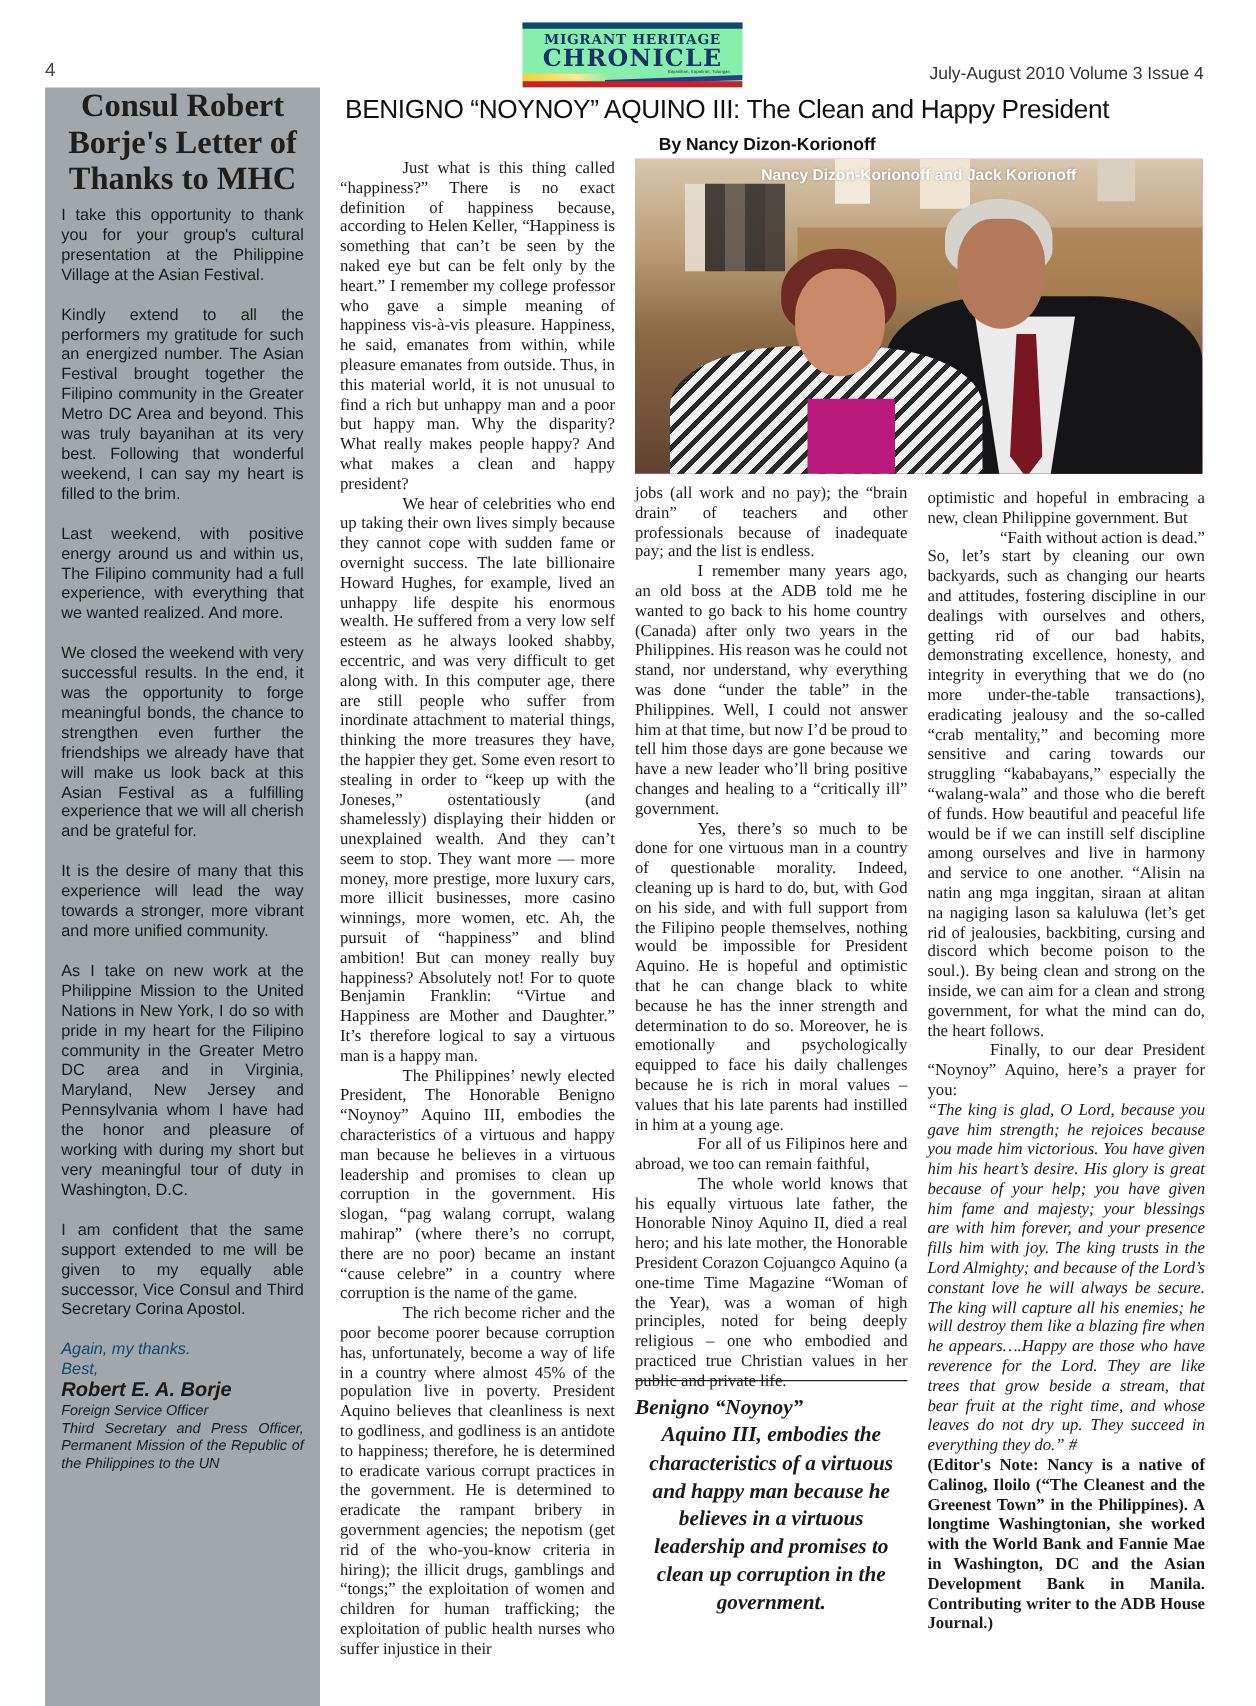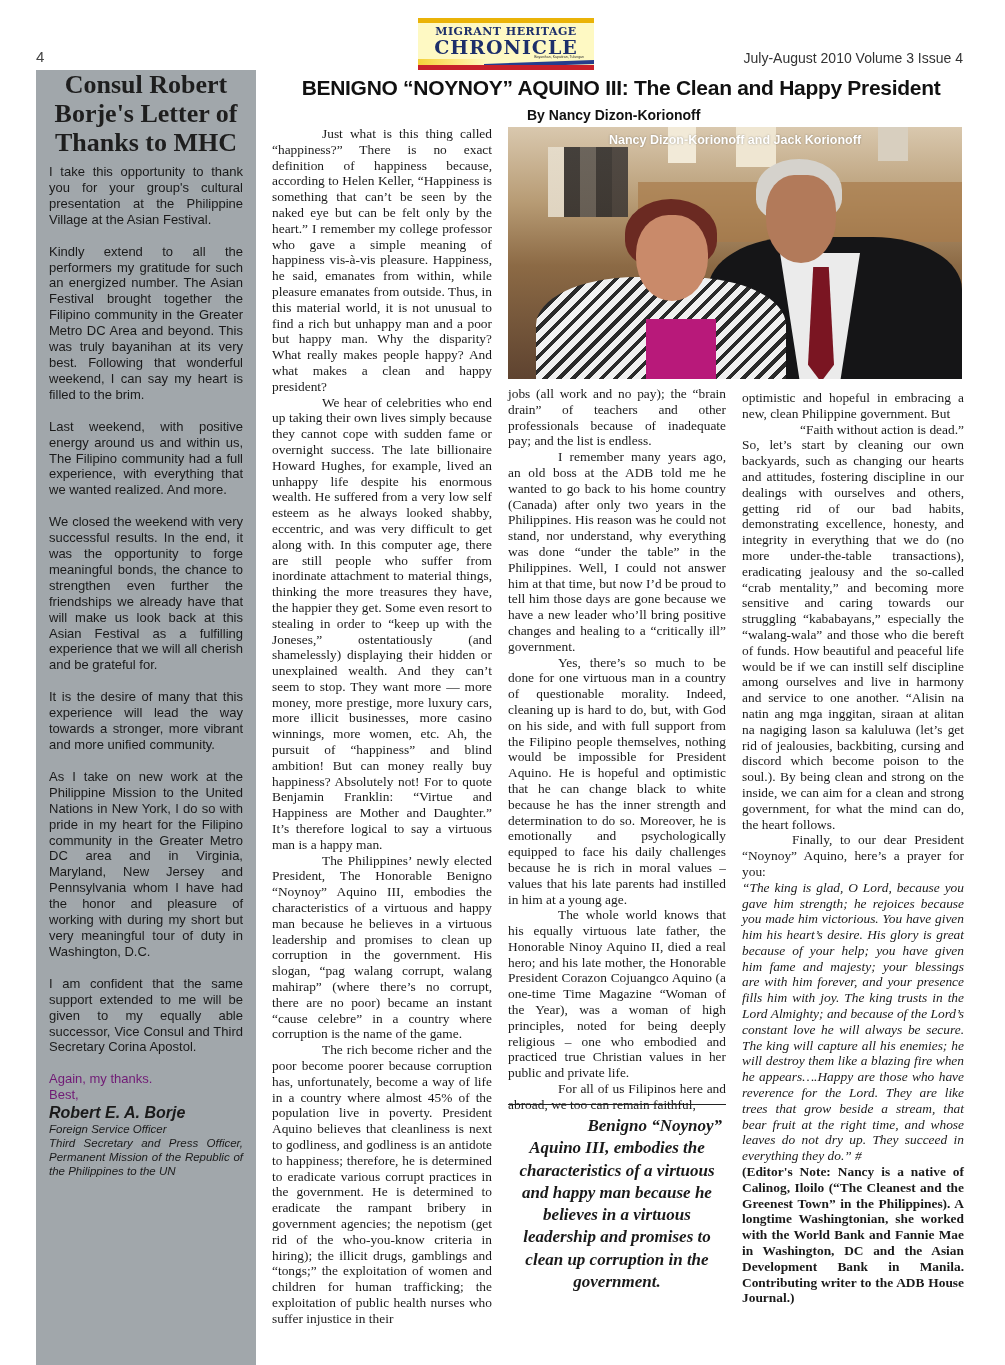--- a/index.html
+++ b/index.html
@@ -1,41 +1,41 @@
 <!DOCTYPE html>
 <html><head>
 <meta charset="utf-8">
 <style>
   html, body { margin: 0; padding: 0; background: #ffffff; }
   body { width: 1005px; height: 1365px; position: relative; overflow: hidden; color: #1a1a1a; }
   .abs { position: absolute; }
 
   
-  .logo { left: 418px; top: 18px; width: 176px; height: 52px; background: #fef9c3; border-top: 5px solid #eab308; box-sizing: border-box; overflow: hidden; }
+  .logo { left: 418px; top: 18px; width: 176px; height: 52px; background: #86efac; border-top: 5px solid #0c4a6e; box-sizing: border-box; overflow: hidden; }
   .logo-top { font-family: "DejaVu Serif", serif; font-weight: bold; font-size: 11px; color: #1d2f6b; text-align: center; letter-spacing: 0.5px; margin-top: 3px; line-height: 12px; }
   .logo-main { font-family: "DejaVu Serif", serif; font-weight: bold; font-size: 19px; color: #1d2f6b; text-align: center; letter-spacing: 1px; line-height: 19px; }
   .logo-sub { position: absolute; right: 10px; top: 32px; font-family: "Liberation Sans", sans-serif; font-size: 3.5px; color: #333; }
   .logo-sun { position: absolute; left: 0; bottom: 4px; width: 70px; height: 7px; background: linear-gradient(90deg, #f4d13a, #ffe98a 60%, rgba(255,255,255,0)); }
   .logo-stripe-b { position: absolute; right: 0; bottom: 4px; width: 110px; height: 4px; background: #263d8c; transform: skewY(-2deg); }
   .logo-stripe-r { position: absolute; left: 0; right: 0; bottom: 0; height: 5px; background: #c8202a; }
 
   .page-num { left: 36px; top: 48px; font-family: "Liberation Sans", sans-serif; font-size: 15px; color: #444; }
   .issue { right: 42px; top: 50px; font-family: "Liberation Sans", sans-serif; font-size: 14px; color: #333; }
 
   
   .sidebar { left: 36px; top: 70px; width: 220px; height: 1338px; background: #a1a7ab; box-sizing: border-box; padding: 0 13px 0 13px; }
   .sb-title { font-family: "Liberation Serif", serif; font-weight: bold; font-size: 26px; line-height: 29px; text-align: center; color: #1e1e1e; margin-top: 0; padding-top: 0; }
   .sb-para { font-family: "Liberation Sans", sans-serif; font-size: 13px; line-height: 15.9px; text-align: justify; color: #1a1a1a; margin: 0 0 16px 0; }
   .sb-para.first { margin-top: 7px; }
-  .sb-sign { font-family: "Liberation Sans", sans-serif; font-size: 13px; line-height: 15.9px; color: #701a75; }
+  .sb-sign { font-family: "Liberation Sans", sans-serif; font-size: 13px; line-height: 15.9px; color: #0c4a6e; font-style: italic; }
   .sb-name { font-family: "Liberation Sans", sans-serif; font-weight: bold; font-style: italic; font-size: 16px; line-height: 19px; color: #1a1a1a; }
   .sb-role { font-family: "Liberation Sans", sans-serif; font-weight: normal; font-style: italic; font-size: 11.5px; line-height: 14px; text-align: justify; color: #1a1a1a; }
 
   
-  .headline { left: 276px; top: 76px; width: 690px; font-family: "Liberation Sans", sans-serif; font-weight: bold; font-size: 21px; color: #111; white-space: nowrap; letter-spacing: -0.3px; text-align: center; }
+  .headline { left: 276px; top: 76px; width: 690px; font-family: "Liberation Sans", sans-serif; font-weight: normal; font-size: 21px; color: #111; white-space: nowrap; letter-spacing: -0.3px; }
   .byline { left: 527px; top: 107px; font-family: "Liberation Sans", sans-serif; font-weight: bold; font-size: 14px; color: #111; }
 
   
   .col { font-family: "Liberation Serif", serif; font-size: 13.4px; line-height: 15.8px; text-align: justify; color: #1a1a1a; }
   .col p { margin: 0; }
   .col p.ind { text-indent: 50px; }
   .col1 { left: 272px; top: 126px; width: 220px; }
   .col2 { left: 508px; top: 386px; width: 218px; }
   .col3 { left: 742px; top: 390px; width: 222px; }
   .col3 .center { text-align: right; }
@@ -57,21 +57,21 @@
   .man-jacket { position: absolute; left: 200px; top: 110px; width: 254px; height: 150px; border-radius: 35% 35% 0 0; background: #151517; }
   .man-shirt { position: absolute; left: 272px; top: 126px; width: 80px; height: 130px; background: #ebebeb; clip-path: polygon(0 0, 100% 0, 75% 100%, 25% 100%); }
   .man-tie { position: absolute; left: 300px; top: 140px; width: 26px; height: 115px; background: #7a1522; clip-path: polygon(20% 0, 80% 0, 100% 85%, 50% 100%, 0 85%); }
   .man-hair { position: absolute; left: 248px; top: 32px; width: 86px; height: 62px; border-radius: 50% 50% 35% 35%; background: #d5d2cc; }
   .man-face { position: absolute; left: 258px; top: 48px; width: 70px; height: 88px; border-radius: 40% 40% 50% 50%; background: #b27a5a; }
   .photo-caption { position: absolute; left: 0; top: 6px; width: 454px; text-align: center; font-family: "Liberation Sans", sans-serif; font-weight: bold; font-size: 12.5px; color: #ffffff; text-shadow: 0 0 2px rgba(0,0,0,0.35); }
 
   
   .pull-rule { left: 508px; top: 1104px; width: 218px; height: 0; border-top: 1.5px solid #222; }
   .pull-quote { left: 508px; top: 1115px; width: 218px; font-family: "Liberation Serif", serif; font-weight: bold; font-style: italic; font-size: 17px; line-height: 22.3px; text-align: center; color: #1a1a1a; }
-  .pull-quote .lead { display: block; text-align: right; padding-right: 4px; }
+  .pull-quote .lead { display: block; text-align: left; padding-right: 4px; }
 </style>
 </head>
 <body>
 
 <div class="abs logo">
   <div class="logo-top">MIGRANT HERITAGE</div>
   <div class="logo-main">CHRONICLE</div>
   <div class="logo-sub">Bayanihan, Kapatiran, Tulungan</div>
   <div class="logo-sun"></div>
   <div class="logo-stripe-b"></div>
@@ -122,22 +122,22 @@
   <div class="woman-top"></div>
   <div class="woman-hair"></div>
   <div class="woman-face"></div>
   <div class="photo-caption">Nancy Dizon-Korionoff and Jack Korionoff</div>
 </div>
 
 <div class="abs col col2">
   <p>jobs (all work and no pay); the “brain drain” of teachers and other professionals because of inadequate pay; and the list is endless.</p>
   <p class="ind">I remember many years ago, an old boss at the ADB told me he wanted to go back to his home country (Canada) after only two years in the Philippines. His reason was he could not stand, nor understand, why everything was done “under the table” in the Philippines.  Well, I could not answer him at that time, but now I’d be proud to tell him those days are gone because we have a new leader who’ll bring positive changes and healing to a “critically ill” government.</p>
   <p class="ind">Yes, there’s so much to be done for one virtuous man in a country of questionable morality.  Indeed, cleaning up is hard to do, but, with God on his side, and with full  support from the Filipino people themselves, nothing would be impossible for President Aquino.  He is hopeful and optimistic that he can change black to white because he has the inner strength and determination to do so.  Moreover, he is emotionally and psychologically equipped to face his daily challenges because he is rich in moral values – values that his late parents had instilled in him at a young age.</p>
+  <p class="ind">For all of us Filipinos here and abroad, we too can remain faithful,</p>
   <p class="ind">The whole world knows that his equally virtuous late father, the Honorable Ninoy Aquino II, died a real hero; and his late mother, the Honorable President Corazon Cojuangco Aquino (a one-time Time Magazine “Woman of the Year), was a woman of high principles, noted for being deeply religious – one who embodied and practiced true Christian values in her public and private life.</p>
-  <p class="ind">For all of us Filipinos here and abroad, we too can remain faithful,</p>
 </div>
 
 <div class="abs pull-rule"></div>
 <div class="abs pull-quote">
   <span class="lead">Benigno “Noynoy”</span>
   <span>Aquino III, embodies the characteristics of a virtuous and happy man because he believes in a virtuous leadership and promises to clean up corruption in the government.</span>
 </div>
 
 <div class="abs col col3">
   <p>optimistic and hopeful  in embracing a new, clean Philippine government. But</p>

